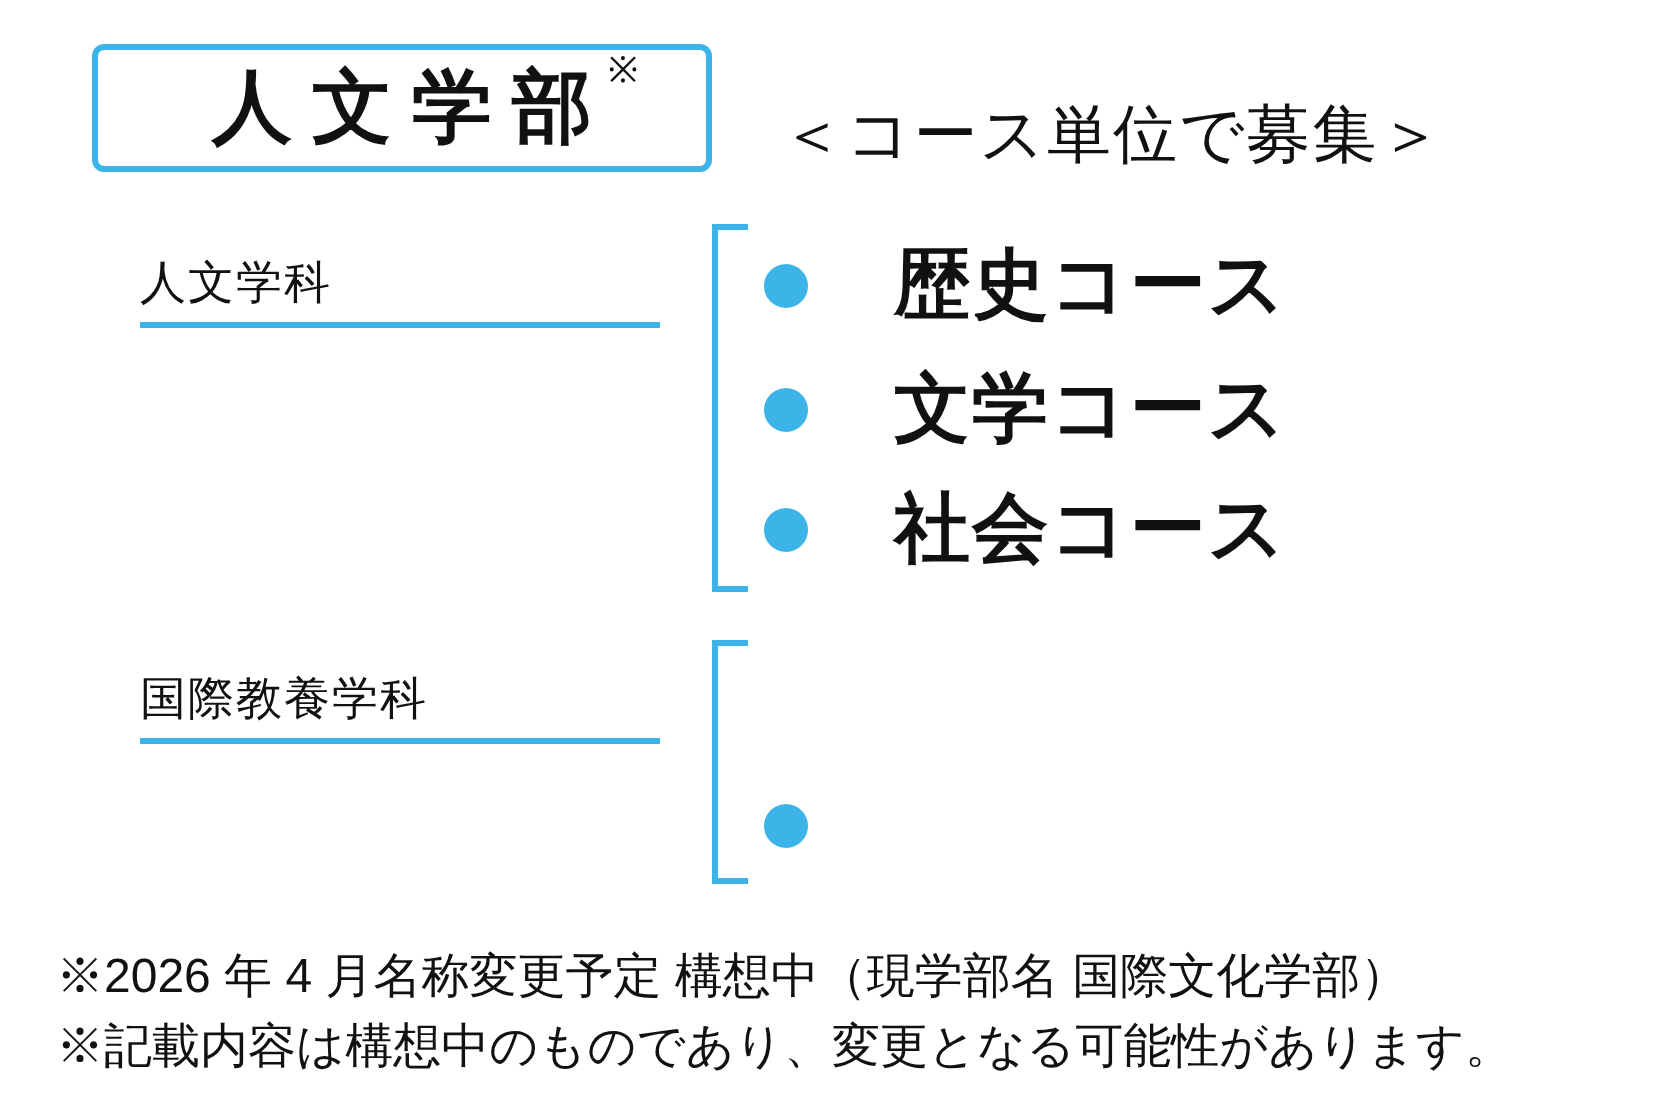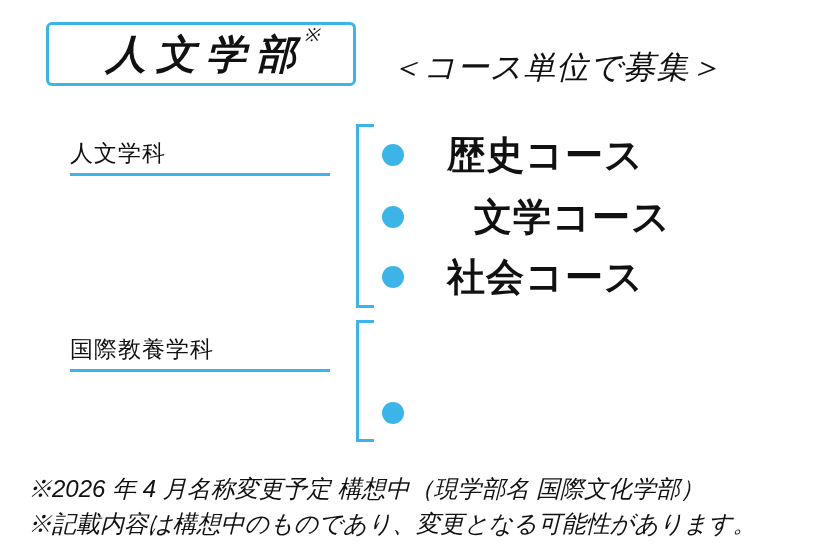--- a/index.html
+++ b/index.html
@@ -23,21 +23,20 @@
     height: 560px;
   }
 
   
   .faculty-row {
     position: absolute;
     left: 0;
     top: 18px;
     width: 724px;
     height: 76px;
-    font-style: italic;
   }
   .faculty-box {
     position: absolute;
     left: 46px;
     top: 4px;
     width: 310px;
     height: 64px;
     border: 3px solid #3cb4e7;
     border-radius: 6px;
     box-sizing: border-box;
@@ -138,48 +137,47 @@
     position: absolute;
     left: 28px;
     top: 472px;
     width: 800px;
   }
   .footnote {
     font-size: 24px;
     line-height: 1.45;
     color: #111111;
     white-space: nowrap;
-    font-style: italic;
   }
 </style>
 </head>
 <body>
 
 <div id="root">
 
   <div class="faculty-row">
     <div class="faculty-box">
       <span class="faculty-name">人文学部</span>
     </div>
     <span class="faculty-mark">※</span>
     <span class="note-inline">＜コース単位で募集＞</span>
   </div>
 
-  <div class="dept-block" style="top:116px; height:192px;">
+  <div class="dept-block" style="top:104px; height:192px;">
     <div class="dept-label-wrap" style="top:22px;">
       <span class="dept-label">人文学科</span>
       <div class="dept-underline"></div>
     </div>
     <div class="bracket" style="top:8px; height:184px;"></div>
 
     <div class="course-row" style="top:8px;">
       <span class="bullet"></span>
       <span class="course-name">歴史コース</span>
     </div>
-    <div class="course-row" style="top:70px;gap:27px;">
+    <div class="course-row" style="top:70px;">
       <span class="bullet"></span>
       <span class="course-name">文学コース</span>
     </div>
     <div class="course-row" style="top:130px;">
       <span class="bullet"></span>
       <span class="course-name">社会コース</span>
     </div>
   </div>
 
   <div class="dept-block" style="top:312px; height:130px;">

